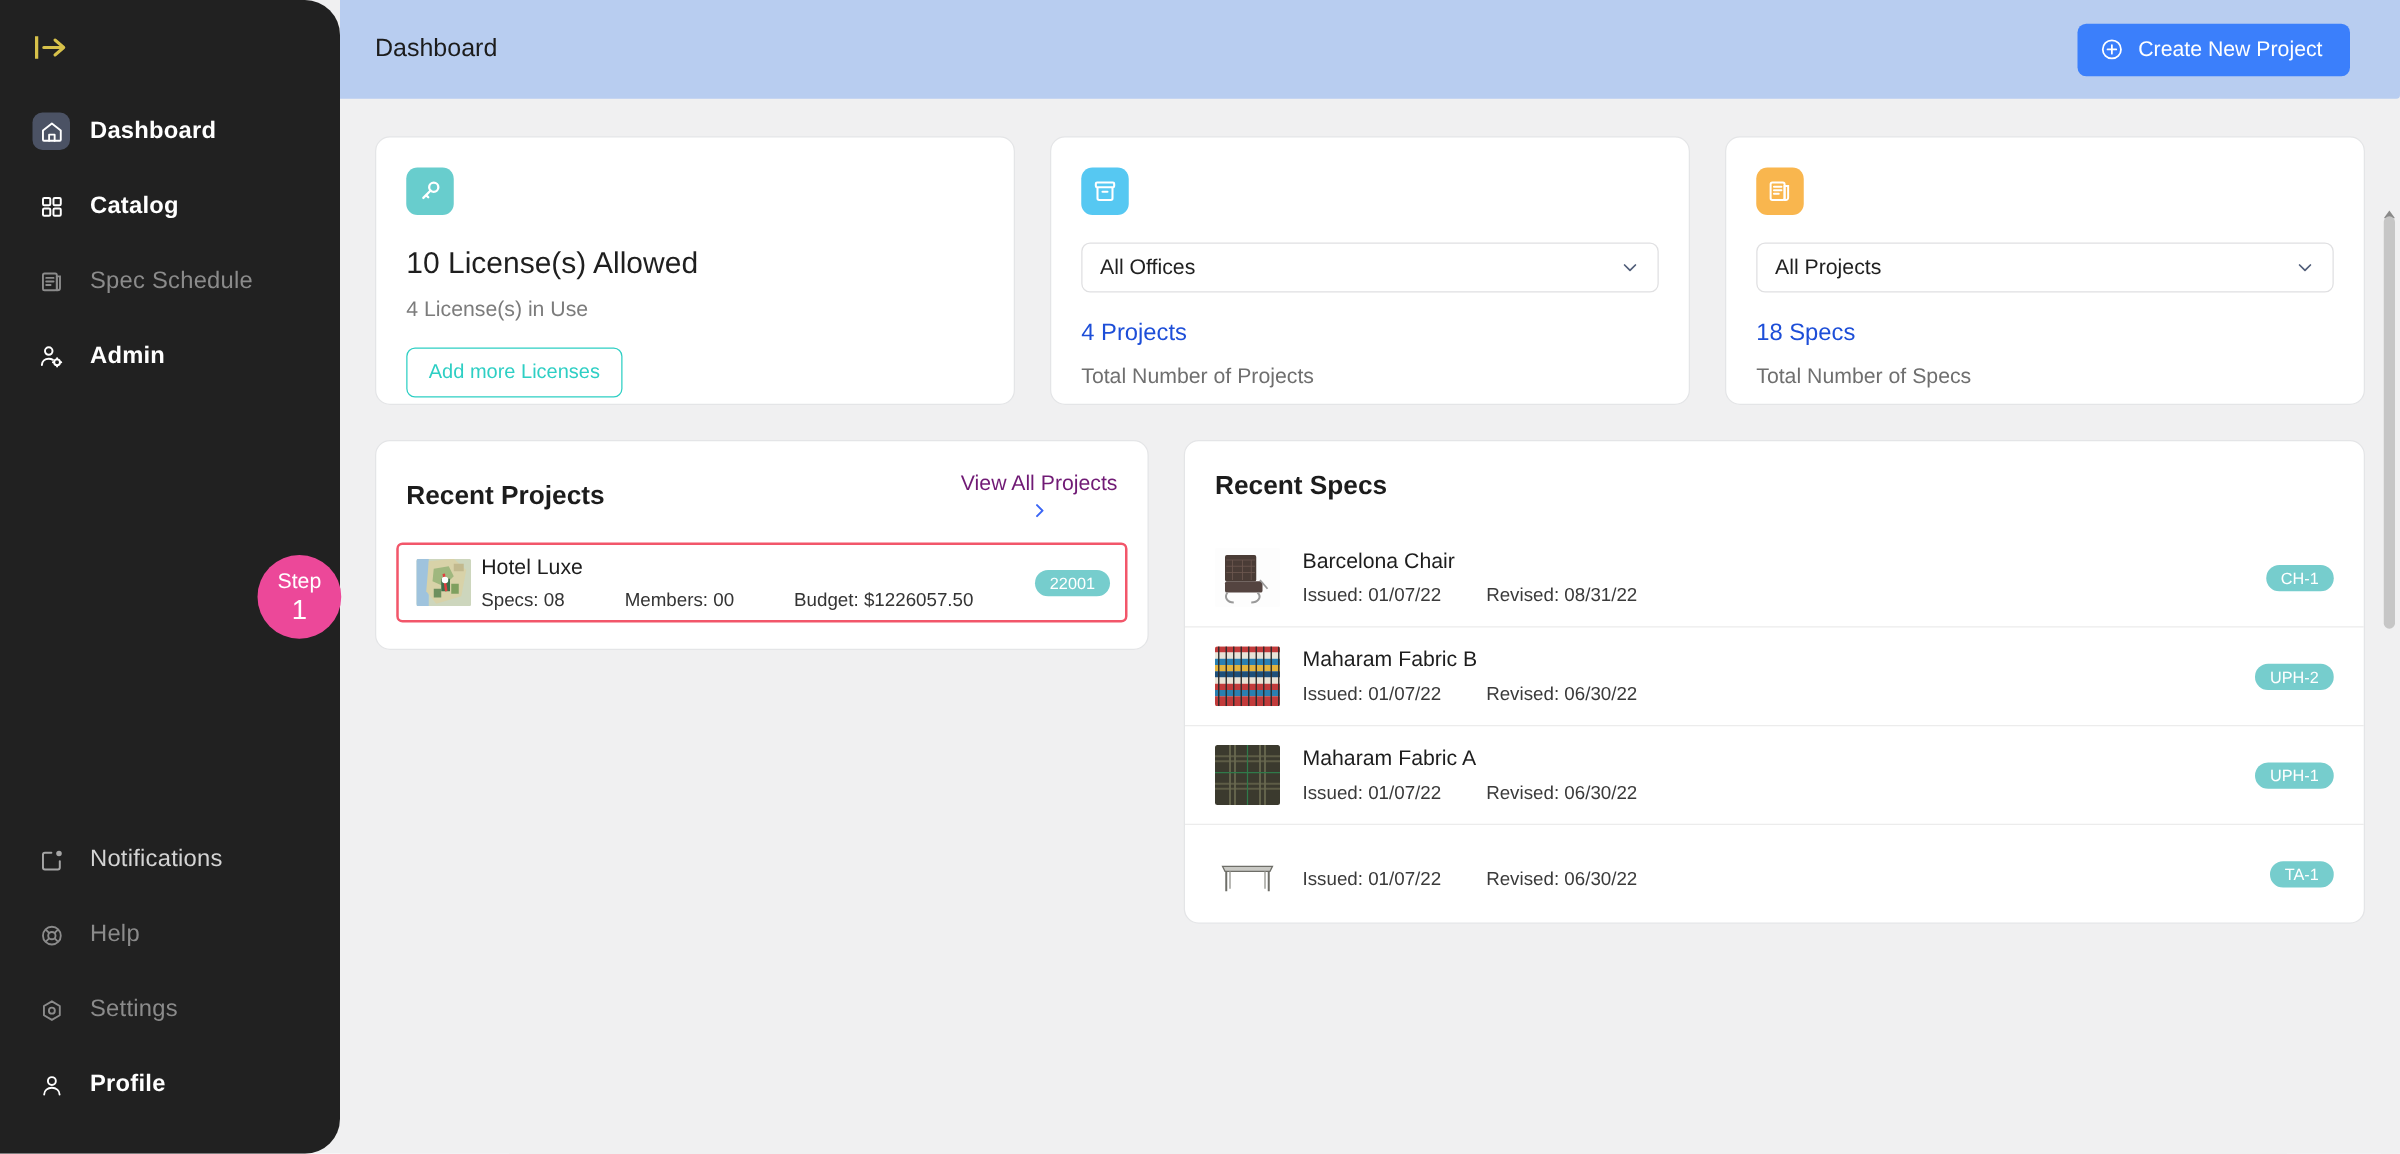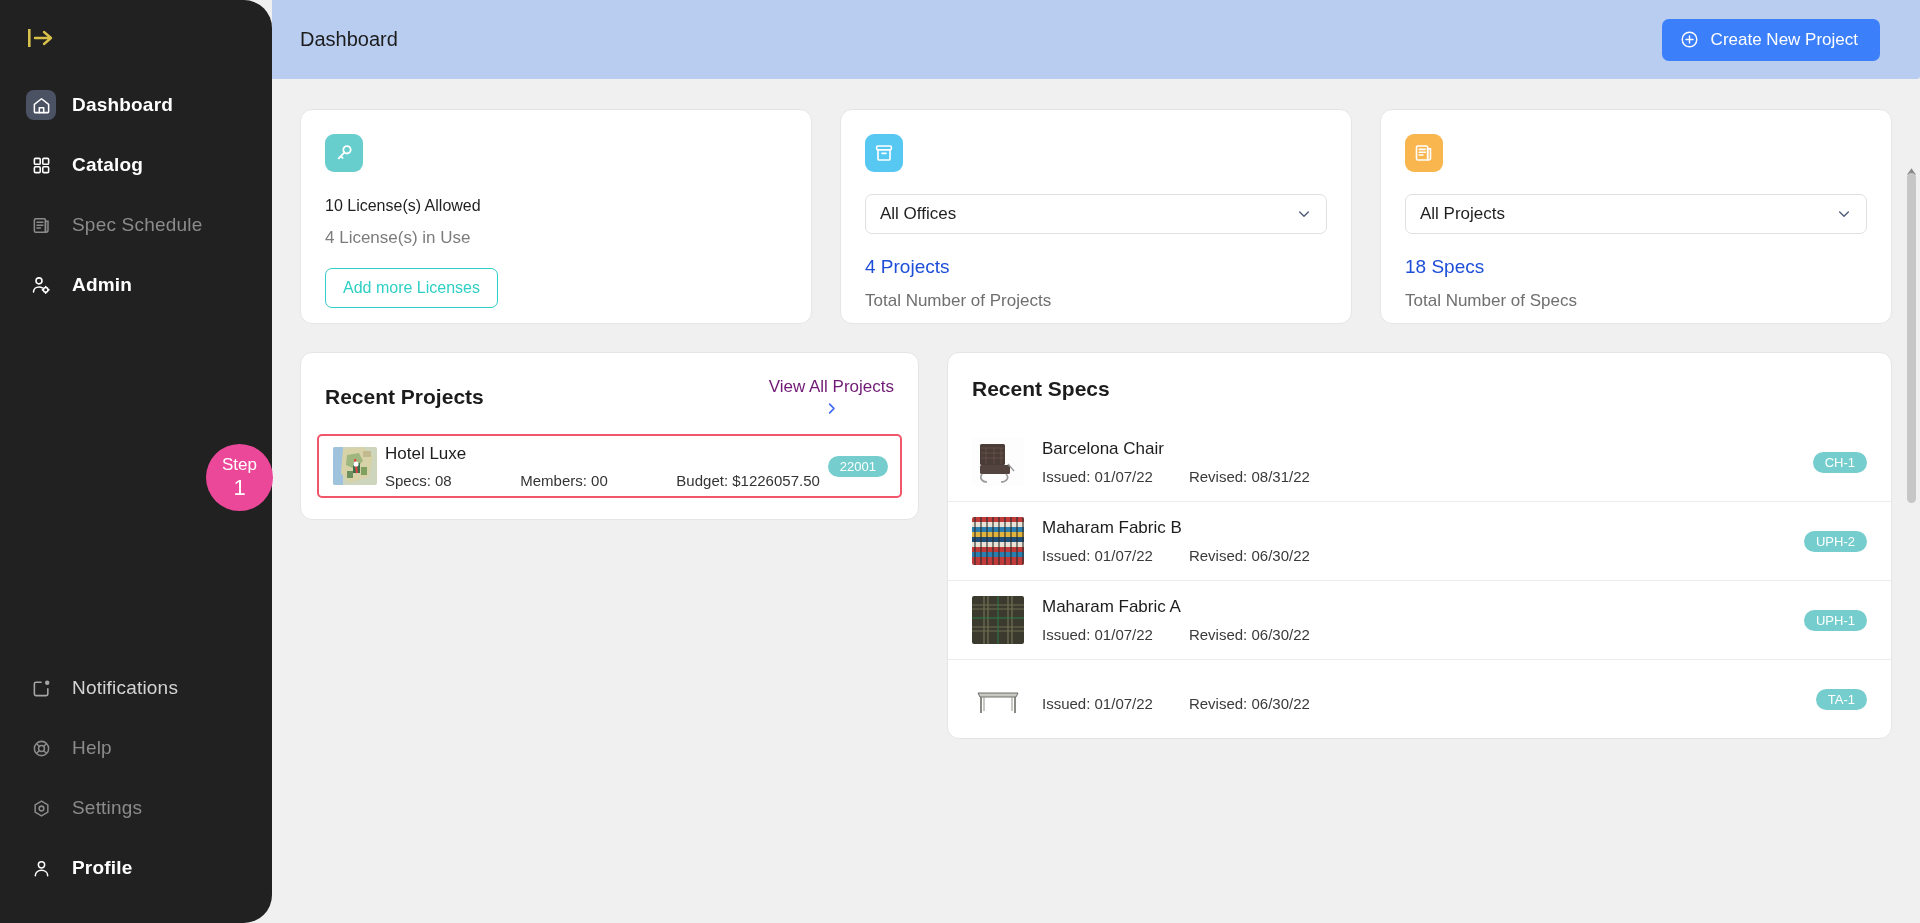--- a/index.html
+++ b/index.html
@@ -69,21 +69,21 @@
     flex: 1 1 0; min-width: 0;
   }
   .stat-card { height: 215px; padding: 24px; position:relative; }
   .badge-ico {
     width: 38px; height: 38px; border-radius: 9px;
     display:flex; align-items:center; justify-content:center;
   }
   .ico-teal { background:#68cdcd; }
   .ico-blue { background:#56c8f2; }
   .ico-amber { background:#f9b64e; }
-  .stat-main { font-size: 16px; color:#1f1f1f; margin-top: 25px; }
+  .stat-main { font-size: 24px; color:#1f1f1f; margin-top: 25px; }
   .stat-sub { font-size: 17px; color:#7c7c7c; margin-top: 13px; }
   .add-lic-btn {
     margin-top: 20px; display:inline-block;
     border: 1px solid #2ecfc4; color:#2ecfc4;
     background:#fff; border-radius: 7px;
     padding: 10px 17px; font-size: 16px; cursor:pointer;
     font-family: inherit;
   }
   .select-box {
     margin-top: 22px; height: 40px; width: 100%;
@@ -111,21 +111,21 @@
     border: 2px solid #f2566a;
     border-radius: 5px;
     height: 64px;
     display:flex; align-items:center;
     padding: 0 12px 0 14px; gap: 8px;
     position: relative; cursor:pointer;
   }
   .proj-thumb { width: 44px; height: 38px; flex:0 0 44px; border-radius:2px; overflow:hidden; }
   .proj-info { flex:1 1 auto; min-width:0; }
   .proj-name { font-size: 17px; color:#1d1d1d; }
-  .proj-meta { display:flex; gap: 48px; margin-top: 8px; justify-content: space-between; }
+  .proj-meta { display:flex; gap: 48px; margin-top: 8px; }
   .proj-meta span { font-size: 15px; color:#343434; }
   .pill {
     background:#76cdcd; color:#fff; border-radius: 11px;
     font-size: 13px; padding: 3px 12px; white-space:nowrap;
   }
 
   
   .spec-row {
     display:flex; align-items:center; gap: 18px;
     padding: 15px 24px; border-top: 1px solid #ececec;

